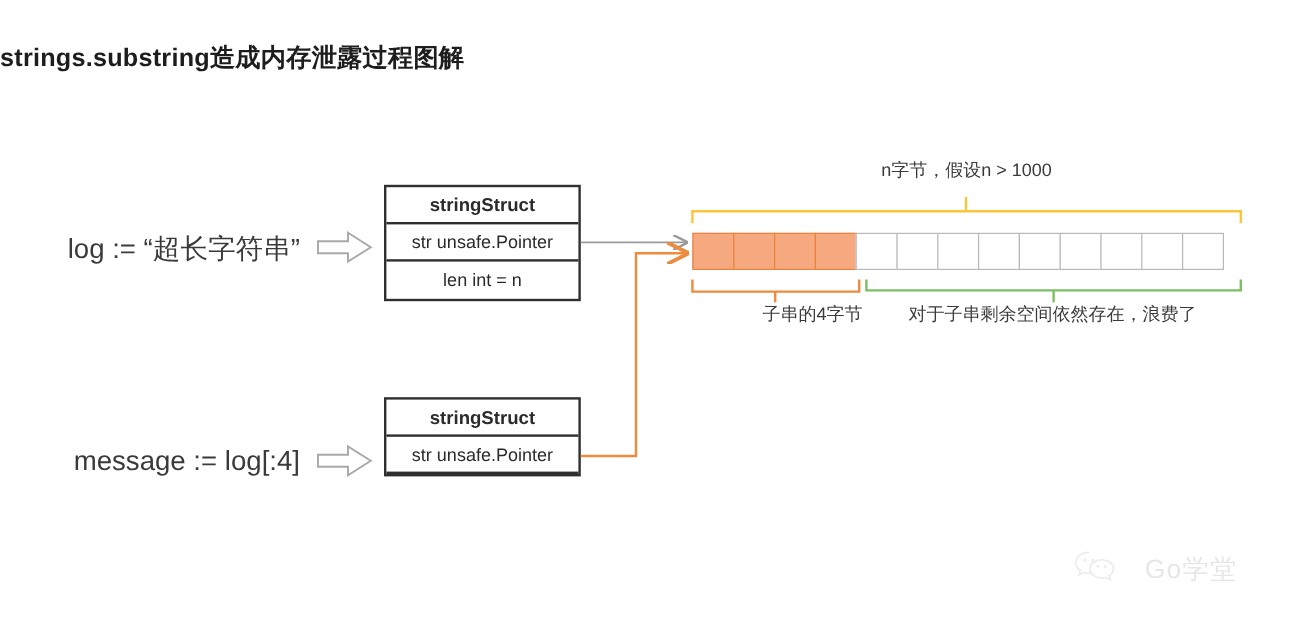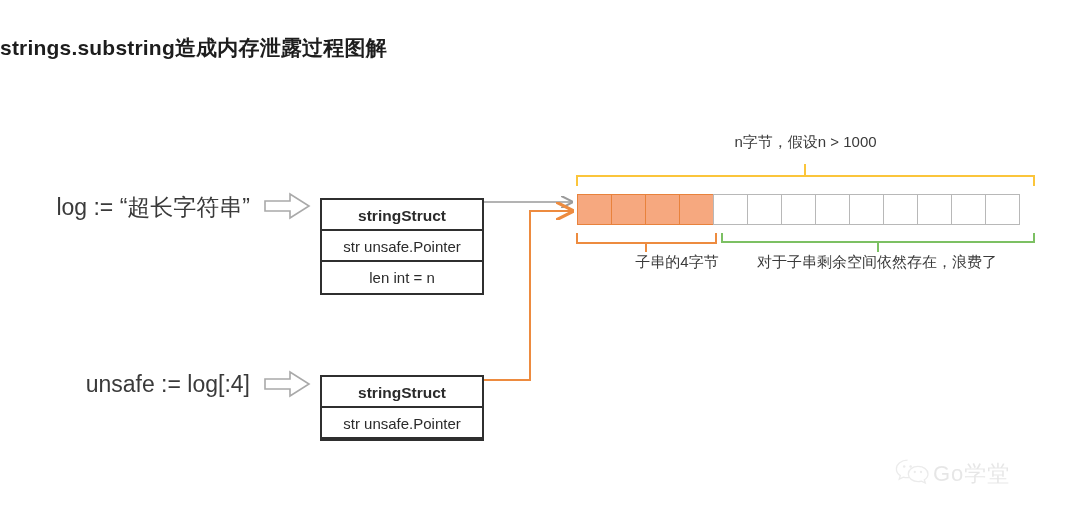--- a/index.html
+++ b/index.html
@@ -50,21 +50,20 @@
     height: 30px;
   }
 
   
   .struct {
     position: absolute;
     width: 164px;
     border: 2px solid #2f2f2f;
     background: #ffffff;
     box-sizing: border-box;
-    margin-top: 44px;
   }
   .struct-a { left: 320px; top: 154px; }
   .struct-b { left: 320px; top: 331px; }
   .struct-row {
     height: 31px;
     line-height: 31px;
     text-align: center;
     font-size: 15px;
     color: #2b2b2b;
     box-sizing: border-box;
@@ -129,33 +128,33 @@
     left: 893px;
     top: 457px;
     display: flex;
     align-items: center;
     opacity: 0.34;
   }
   .watermark .wm-text {
     font-size: 22px;
     color: #b9b9b9;
     letter-spacing: 1px;
-    margin-left: 0;
+    margin-left: 21px;
     white-space: nowrap;
   }
 </style>
 </head>
 <body>
 
 <div id="canvas">
 
   <div class="title">strings.substring造成内存泄露过程图解</div>
 
   <div class="expr expr-log">log := “超长字符串”</div>
-  <div class="expr expr-msg">unsafe := log[:4]</div>
+  <div class="expr expr-msg">message := log[:4]</div>
 
   <div class="block-arrow" style="left:263px; top:191px;">
     <svg width="48" height="30" viewBox="0 0 48 30">
       <polygon points="2,10 27,10 27,3 46,15 27,27 27,20 2,20" fill="#ffffff" stroke="#a9a9a9" stroke-width="1.6" stroke-linejoin="miter"></polygon>
     </svg>
   </div>
 
   <div class="block-arrow" style="left:263px; top:369px;">
     <svg width="48" height="30" viewBox="0 0 48 30">
       <polygon points="2,10 27,10 27,3 46,15 27,27 27,20 2,20" fill="#ffffff" stroke="#a9a9a9" stroke-width="1.6" stroke-linejoin="miter"></polygon>

